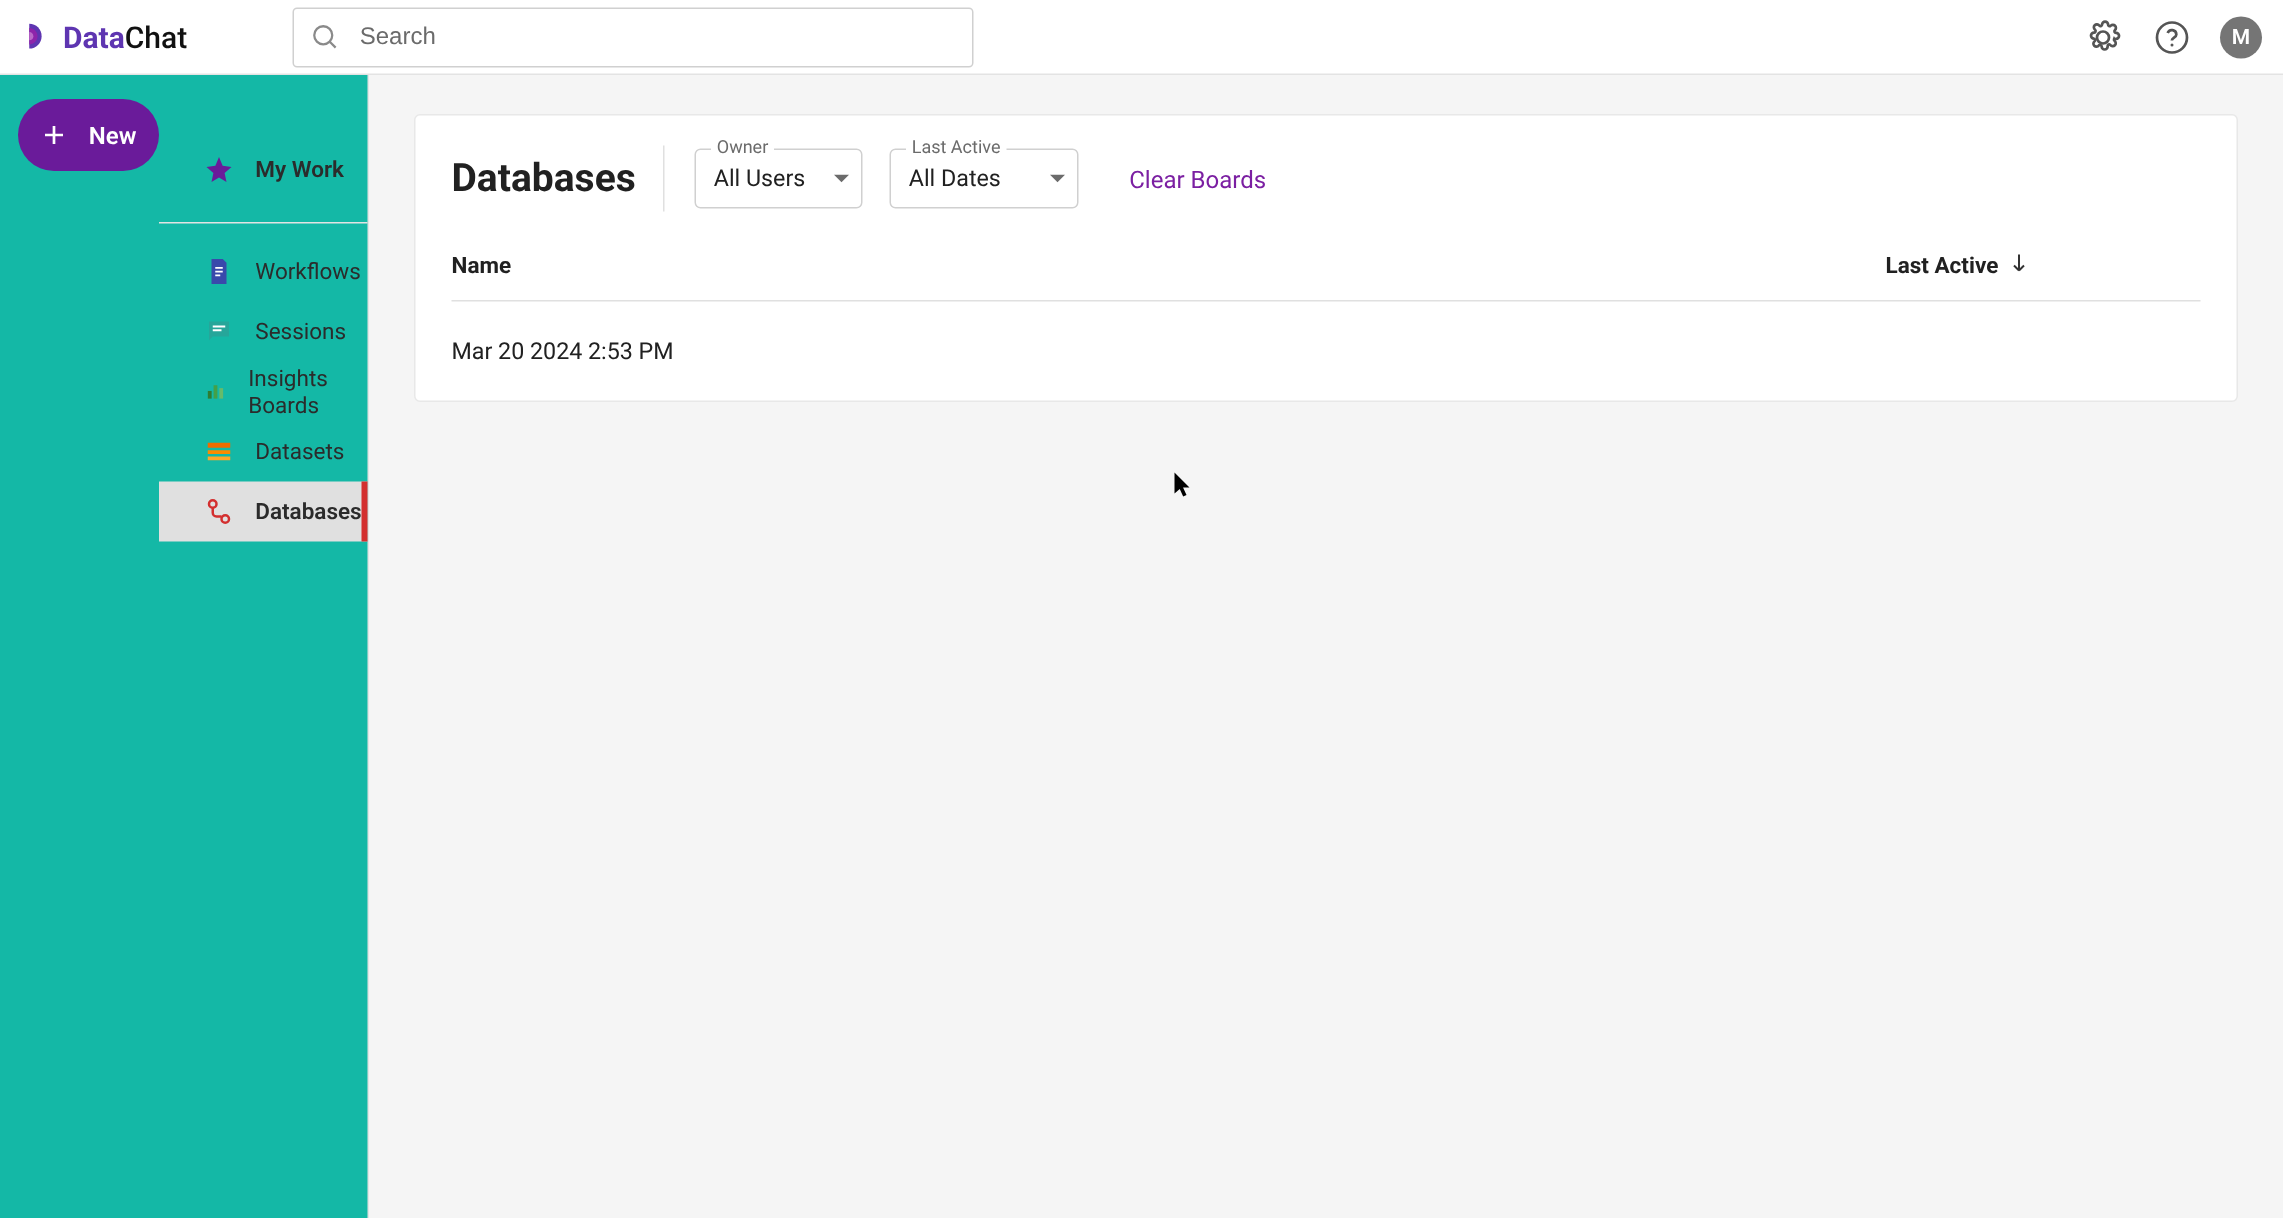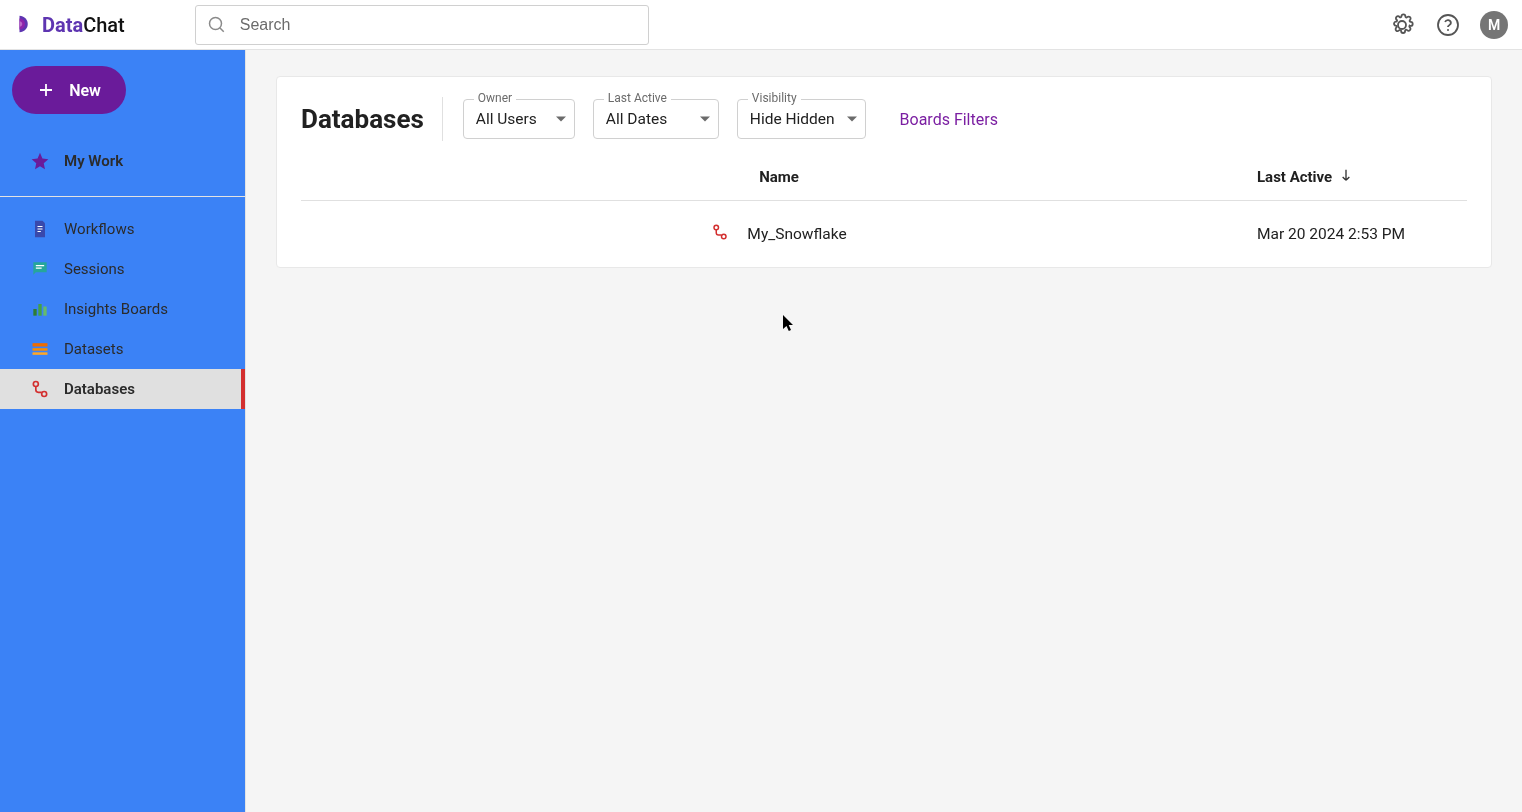--- a/index.html
+++ b/index.html
@@ -53,22 +53,22 @@
   }
   .avatar{
     width:28px;height:28px;border-radius:50%;background:#757575;color:#fff;
     display:flex;align-items:center;justify-content:center;font-weight:600;
     font-size:14px;
   }
 
   
   .body{display:flex;height:calc(100% - 50px);}
   .sidebar{
-    width:246px;flex:0 0 246px;border-right:1px solid #e3e3e3;background:#3b82f6;
-    display:flex;flex-direction:column;padding-top:16px;
+    width:246px;flex:0 0 246px;border-right:1px solid #e3e3e3;background:#14b8a6;
+    display:flex;padding-top:16px;
   }
   .new-btn{
     margin-left:12px;width:114px;height:48px;border-radius:24px;
     background:var(--purple);color:#fff;display:flex;align-items:center;
     justify-content:center;gap:14px;font-size:16px;font-weight:600;cursor:pointer;
   }
   .new-btn svg{width:18px;height:18px;}
   .nav-group{margin-top:26px;}
   .nav-item{
     height:40px;padding-left:30px;display:flex;align-items:center;gap:14px;
@@ -115,21 +115,21 @@
   .clear{
     color:var(--link-purple);font-size:16px;cursor:pointer;margin-left:16px;
   }
 
   
   .tbl{width:100%;padding:0 24px;}
   .tbl-row{
     display:flex;align-items:center;height:48px;
   }
   .tbl-head{border-bottom:1px solid #e0e0e0;font-weight:700;}
-  .col-name{flex:1;display:flex;align-items:center;gap:18px;justify-content:center;}
+  .col-name{flex:1;display:flex;align-items:center;gap:18px;}
   .col-date{width:210px;text-align:left;display:flex;align-items:center;gap:6px;}
   .sort-arrow svg{width:16px;height:16px;}
   .row-data{font-size:15.5px;height:66px;}
   .db-icon svg{width:18px;height:18px;}
 
   
   .cursor{
     position:absolute;left:782px;top:314px;pointer-events:none;
   }
 </style>
@@ -258,55 +258,40 @@
         <div class="filter">
           <span class="label">Owner</span>
           <span>All Users</span>
           <span class="caret"></span>
         </div>
         <div class="filter" style="min-width:126px">
           <span class="label">Last Active</span>
           <span>All Dates</span>
           <span class="caret"></span>
         </div>
-        <div class="filter" style="min-width:126px">
-          <span class="label">Visibility</span>
-          <span>Hide Hidden</span>
-          <span class="caret"></span>
-        </div>
-
-        <div class="clear">Boards Filters</div>
+
+        <div class="clear">Clear Boards</div>
       </div>
 
       <div class="tbl">
         <div class="tbl-row tbl-head">
           <div class="col-name">
             <span>Name</span>
           </div>
           <div class="col-date">
             <span>Last Active</span>
             <span class="sort-arrow">
               <svg viewBox="0 0 24 24">
                   <path fill="none" stroke="#333" stroke-width="2" d="M12 4v16m0 0-5-5m5 5 5-5"></path>
                 </svg>
             </span>
           </div>
         </div>
 
         <div class="tbl-row row-data">
-          <div class="col-name">
-            <span class="db-icon">
-              <svg viewBox="0 0 24 24">
-                <circle cx="7" cy="6" r="3" fill="none" stroke="var(--red-accent)" stroke-width="2"></circle>
-                <circle cx="17" cy="18" r="3" fill="none" stroke="var(--red-accent)" stroke-width="2"></circle>
-                <path d="M7 9v4a3 3 0 0 0 3 3h4" fill="none" stroke="var(--red-accent)" stroke-width="2"></path>
-              </svg>
-            </span>
-            <span>My_Snowflake</span>
-          </div>
           <div class="col-date">
             <span>Mar 20 2024 2:53 PM</span>
           </div>
         </div>
       </div>
     </div>
   </div>
 </div>
 
 <svg class="cursor" width="14" height="18" viewBox="0 0 14 18">

